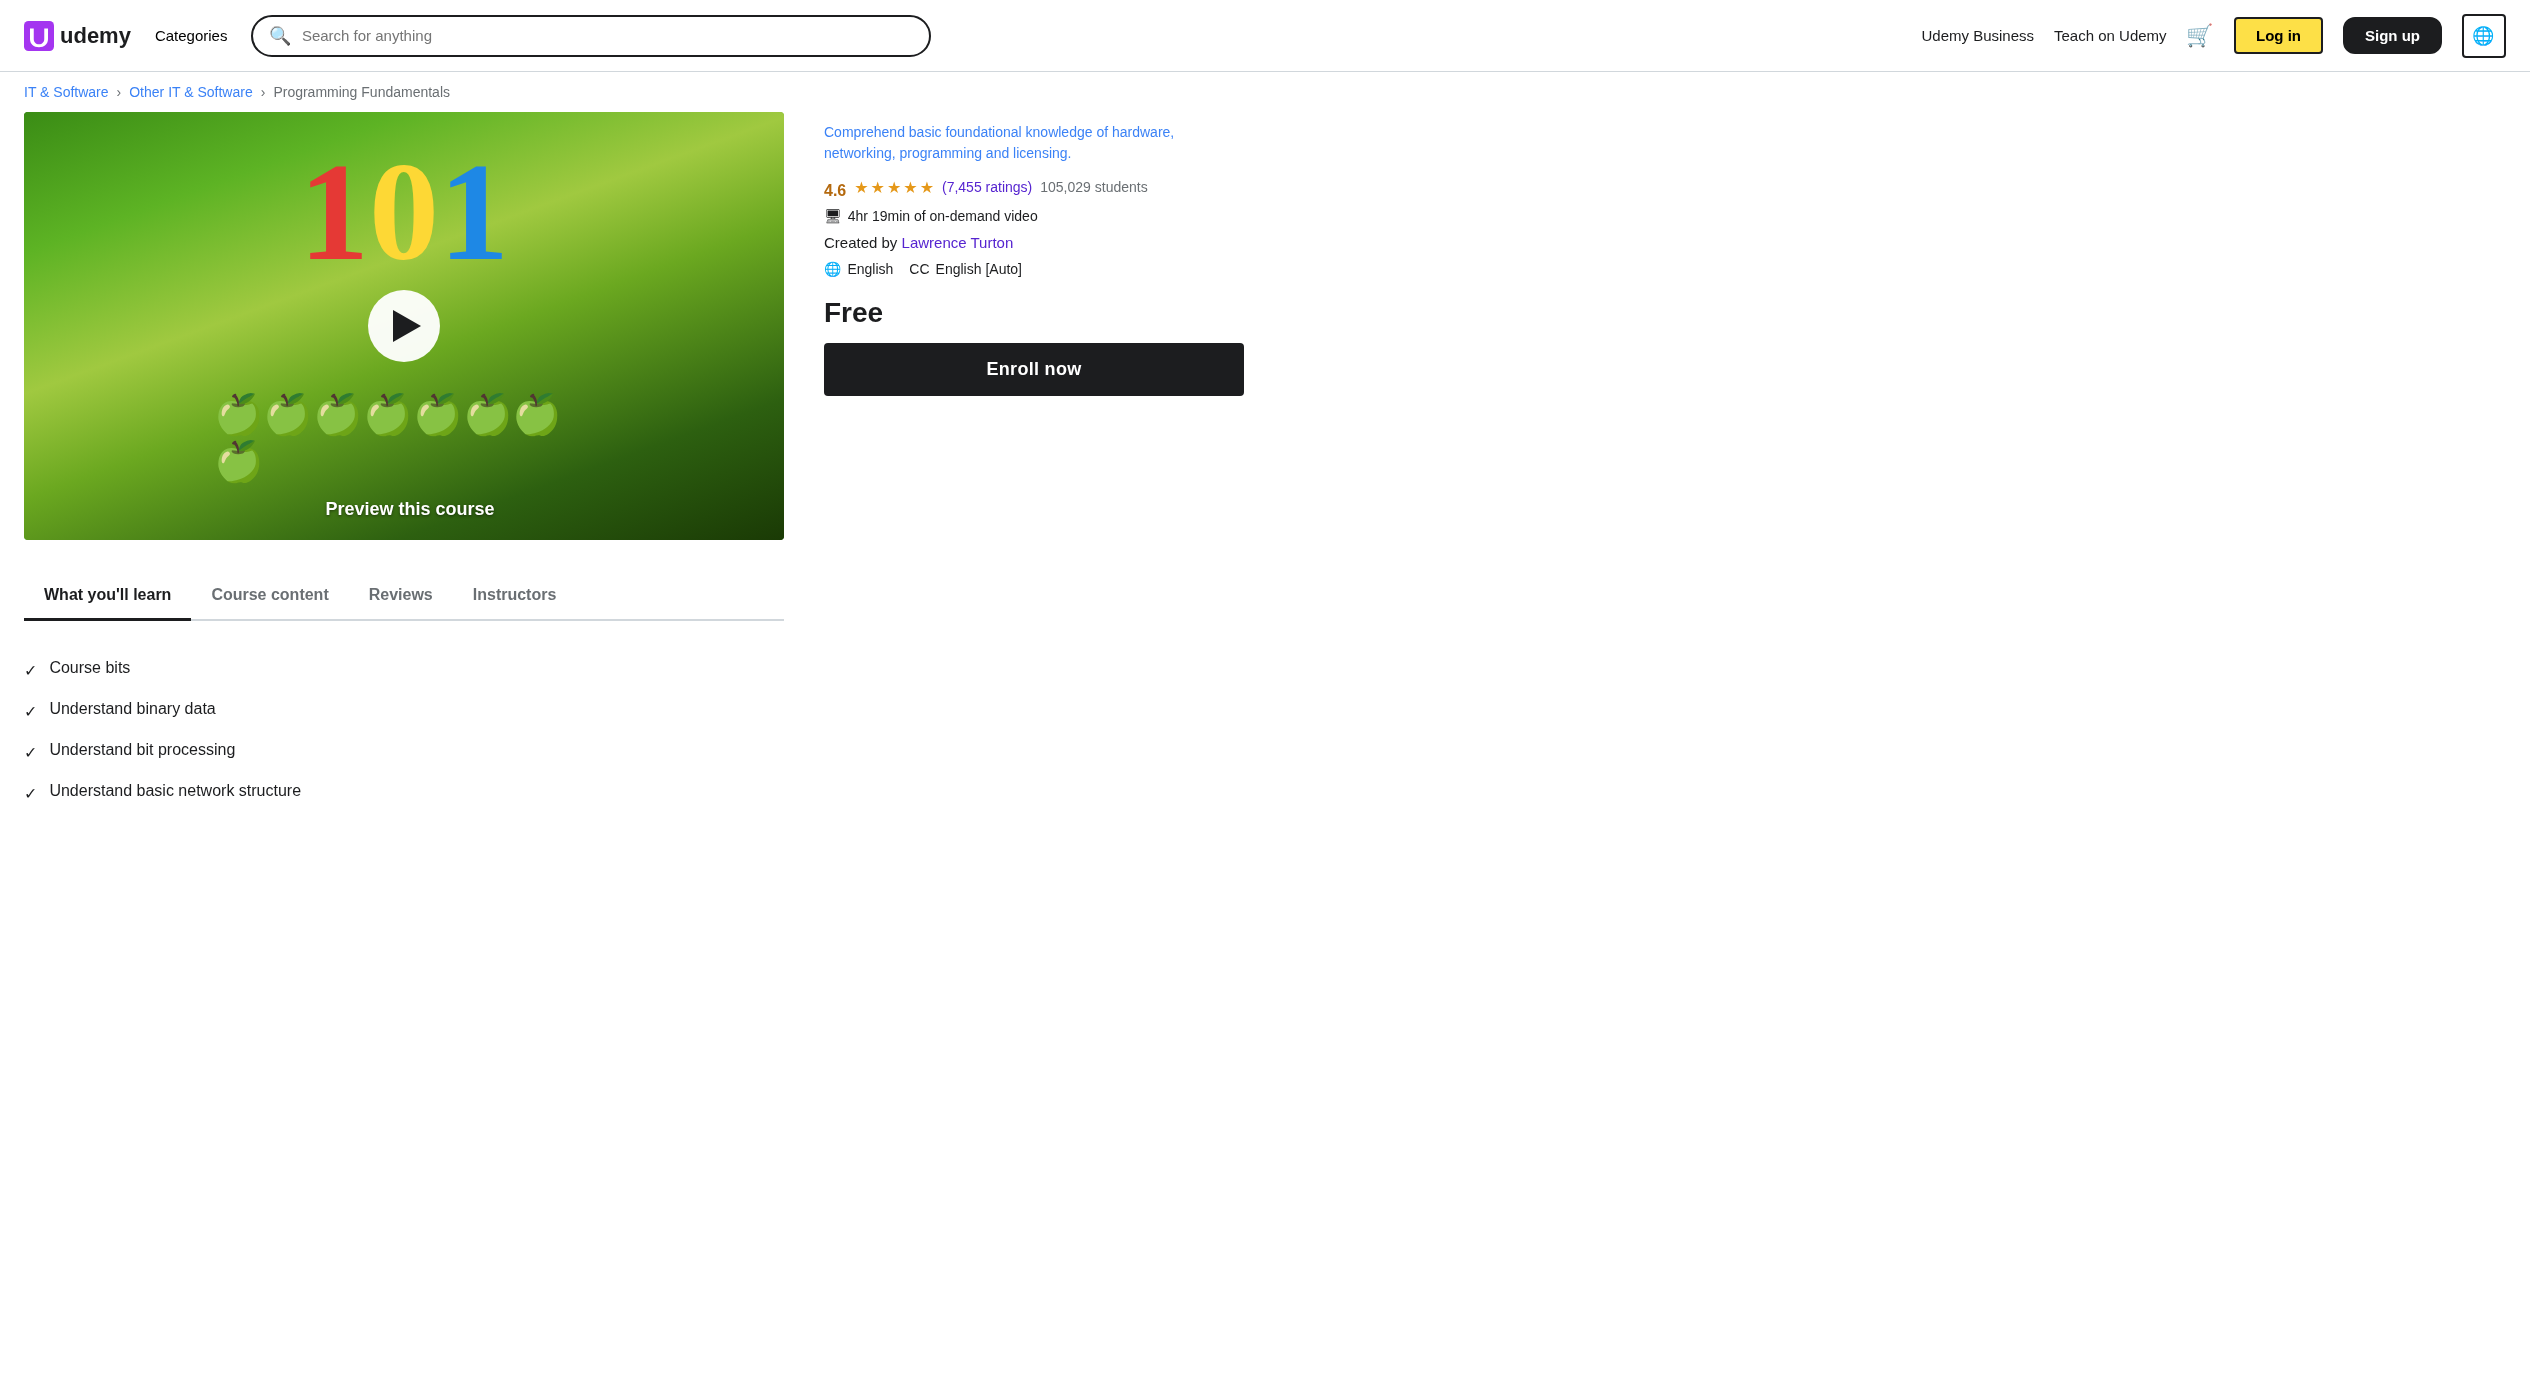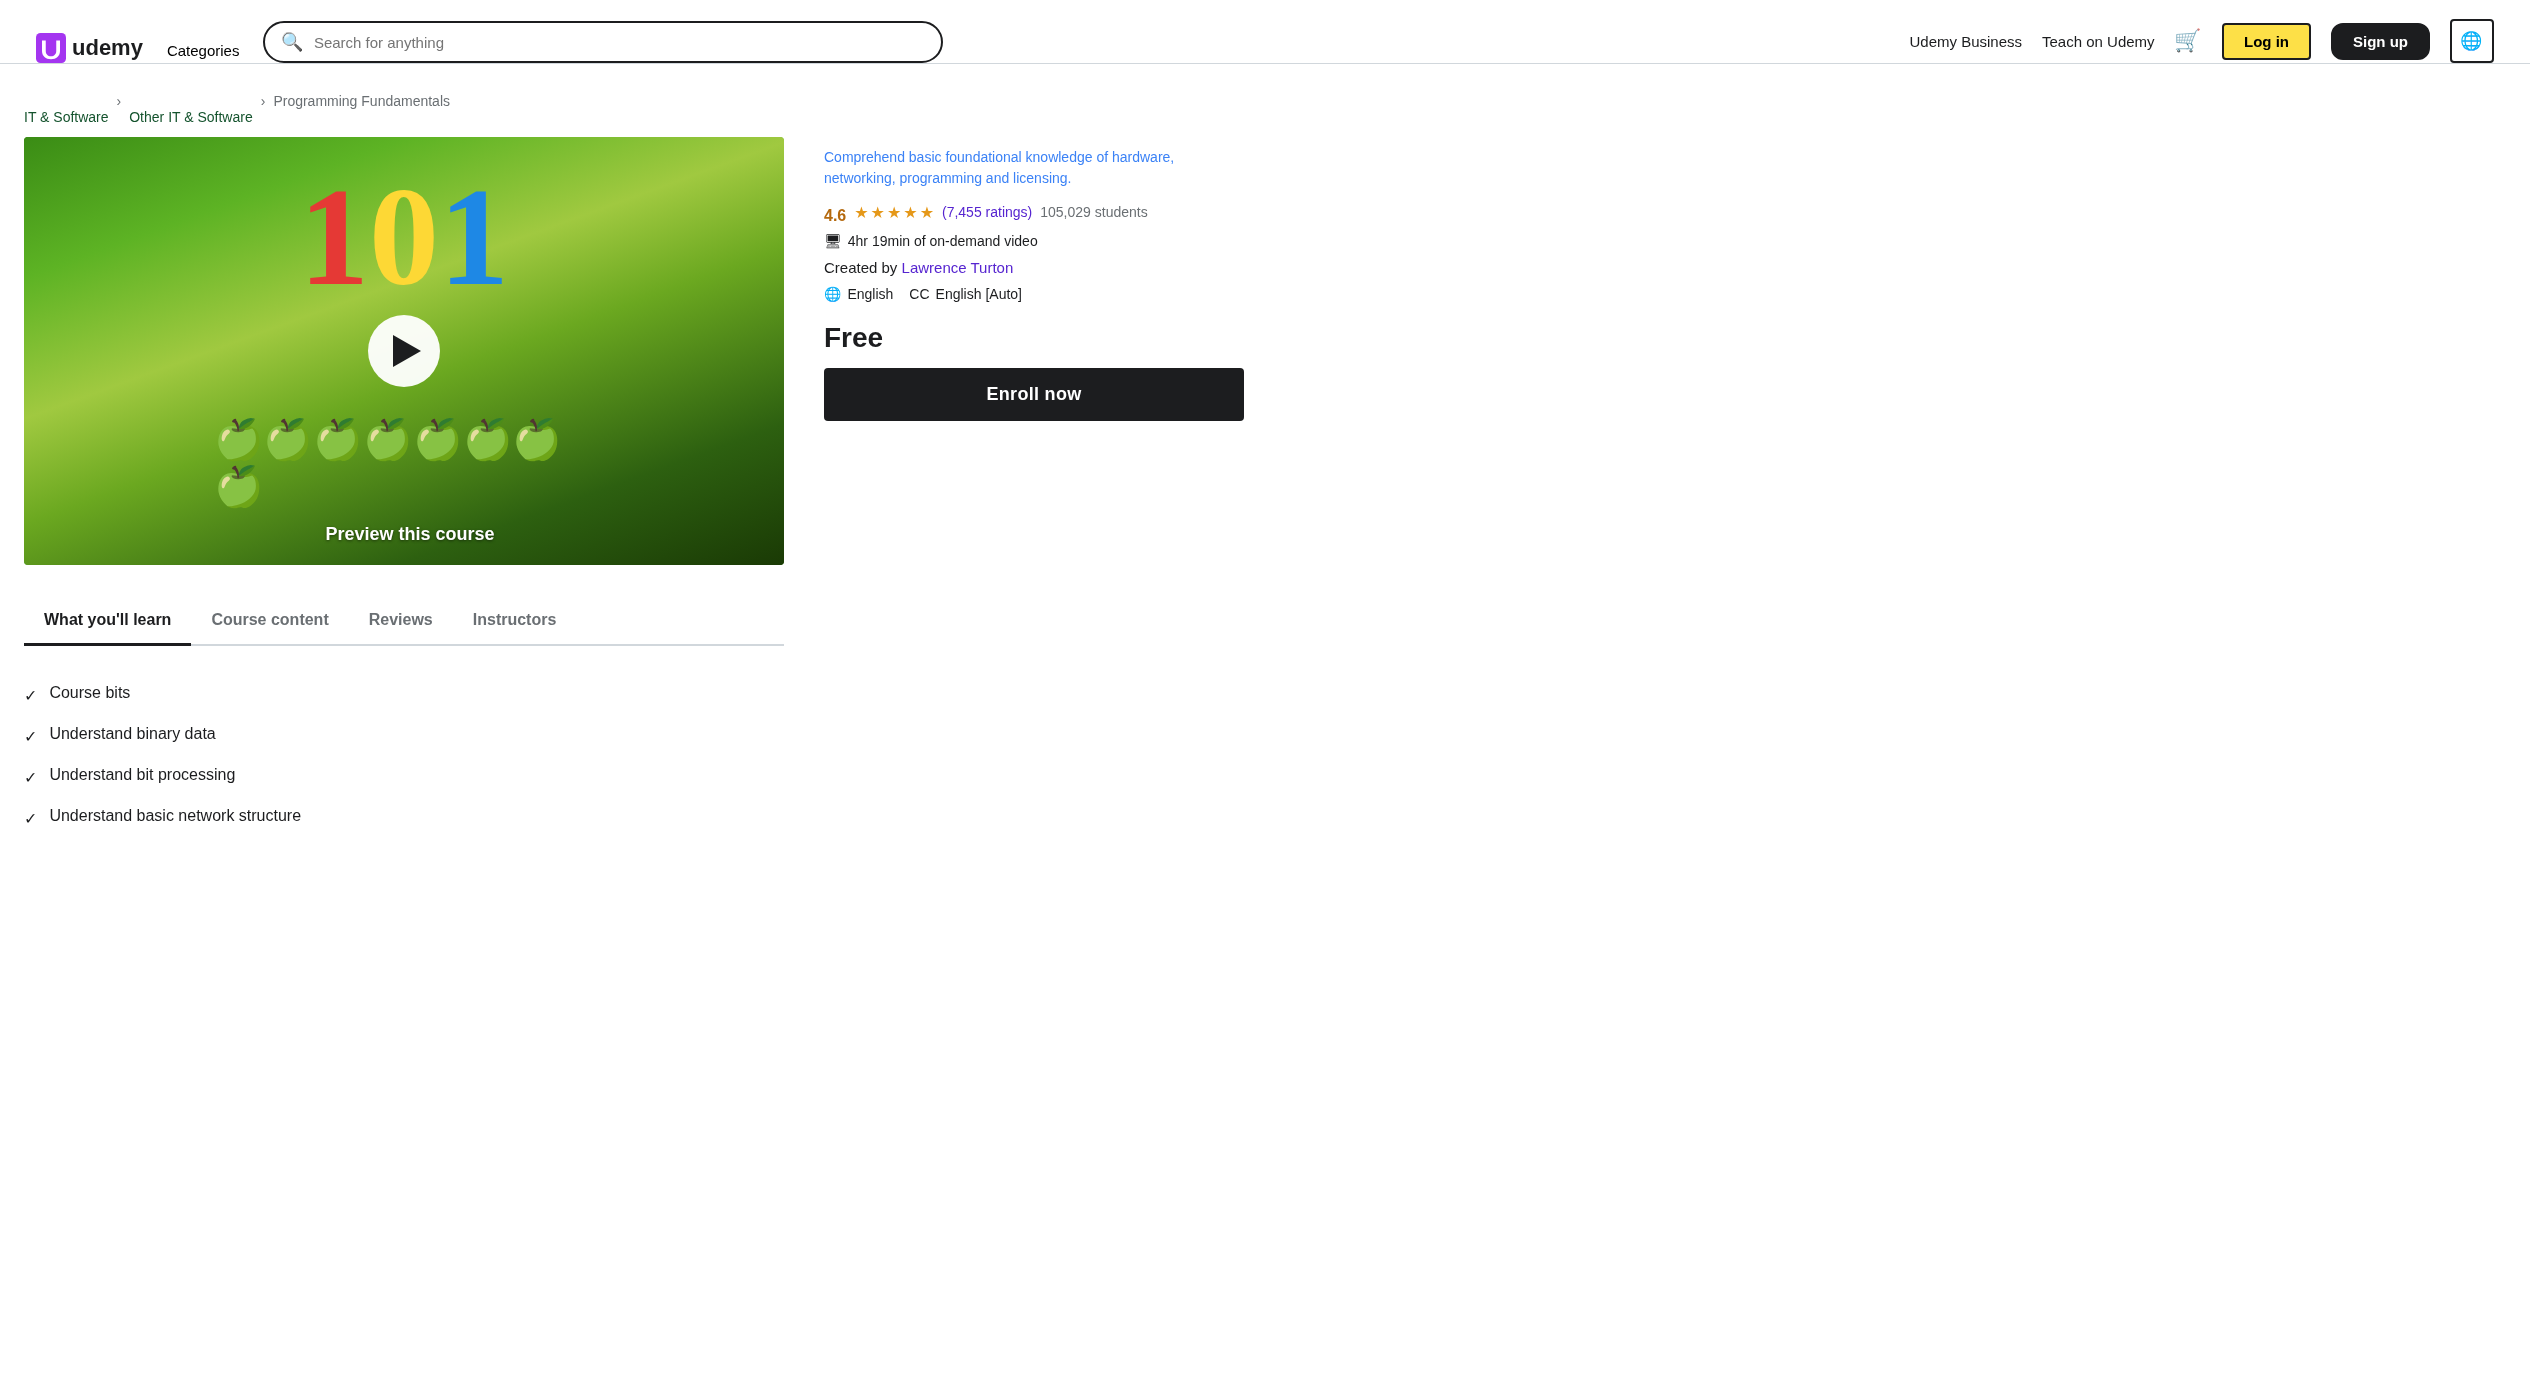--- a/index.html
+++ b/index.html
@@ -1,23 +1,23 @@
 <!DOCTYPE html>
 <html><head>
   <meta charset="utf-8">
   <style>
     * { box-sizing: border-box; margin: 0; padding: 0; }
     body { font-family: -apple-system, BlinkMacSystemFont, 'Segoe UI', Helvetica, Arial, sans-serif; background: #fff; color: #1c1d1f; font-size: 16px; }
 
     
     .header {
       display: flex;
-      align-items: flex-end;
-      padding: 0 36px;
-      height: 64px;
+      align-items: center;
+      padding: 0 24px;
+      height: 72px;
       border-bottom: 1px solid #d1d7dc;
       gap: 16px;
       background: #fff;
     }
     .logo {
       display: flex;
       align-items: center;
       gap: 6px;
       font-size: 22px;
       font-weight: 800;
@@ -106,21 +106,21 @@
 
     
     .breadcrumb {
       padding: 12px 24px;
       font-size: 14px;
       display: flex;
       align-items: center;
       gap: 8px;
       background: #fff;
     }
-    .breadcrumb a { color: #14532d; text-decoration: none; margin-top: 33px; }
+    .breadcrumb a { color: #3b82f6; text-decoration: none; }
     .breadcrumb .sep { color: #6a6f73; }
     .breadcrumb .current { color: #6a6f73; }
 
     
     .main-content {
       display: flex;
       gap: 40px;
       padding: 0 24px 40px;
       max-width: 1300px;
     }

